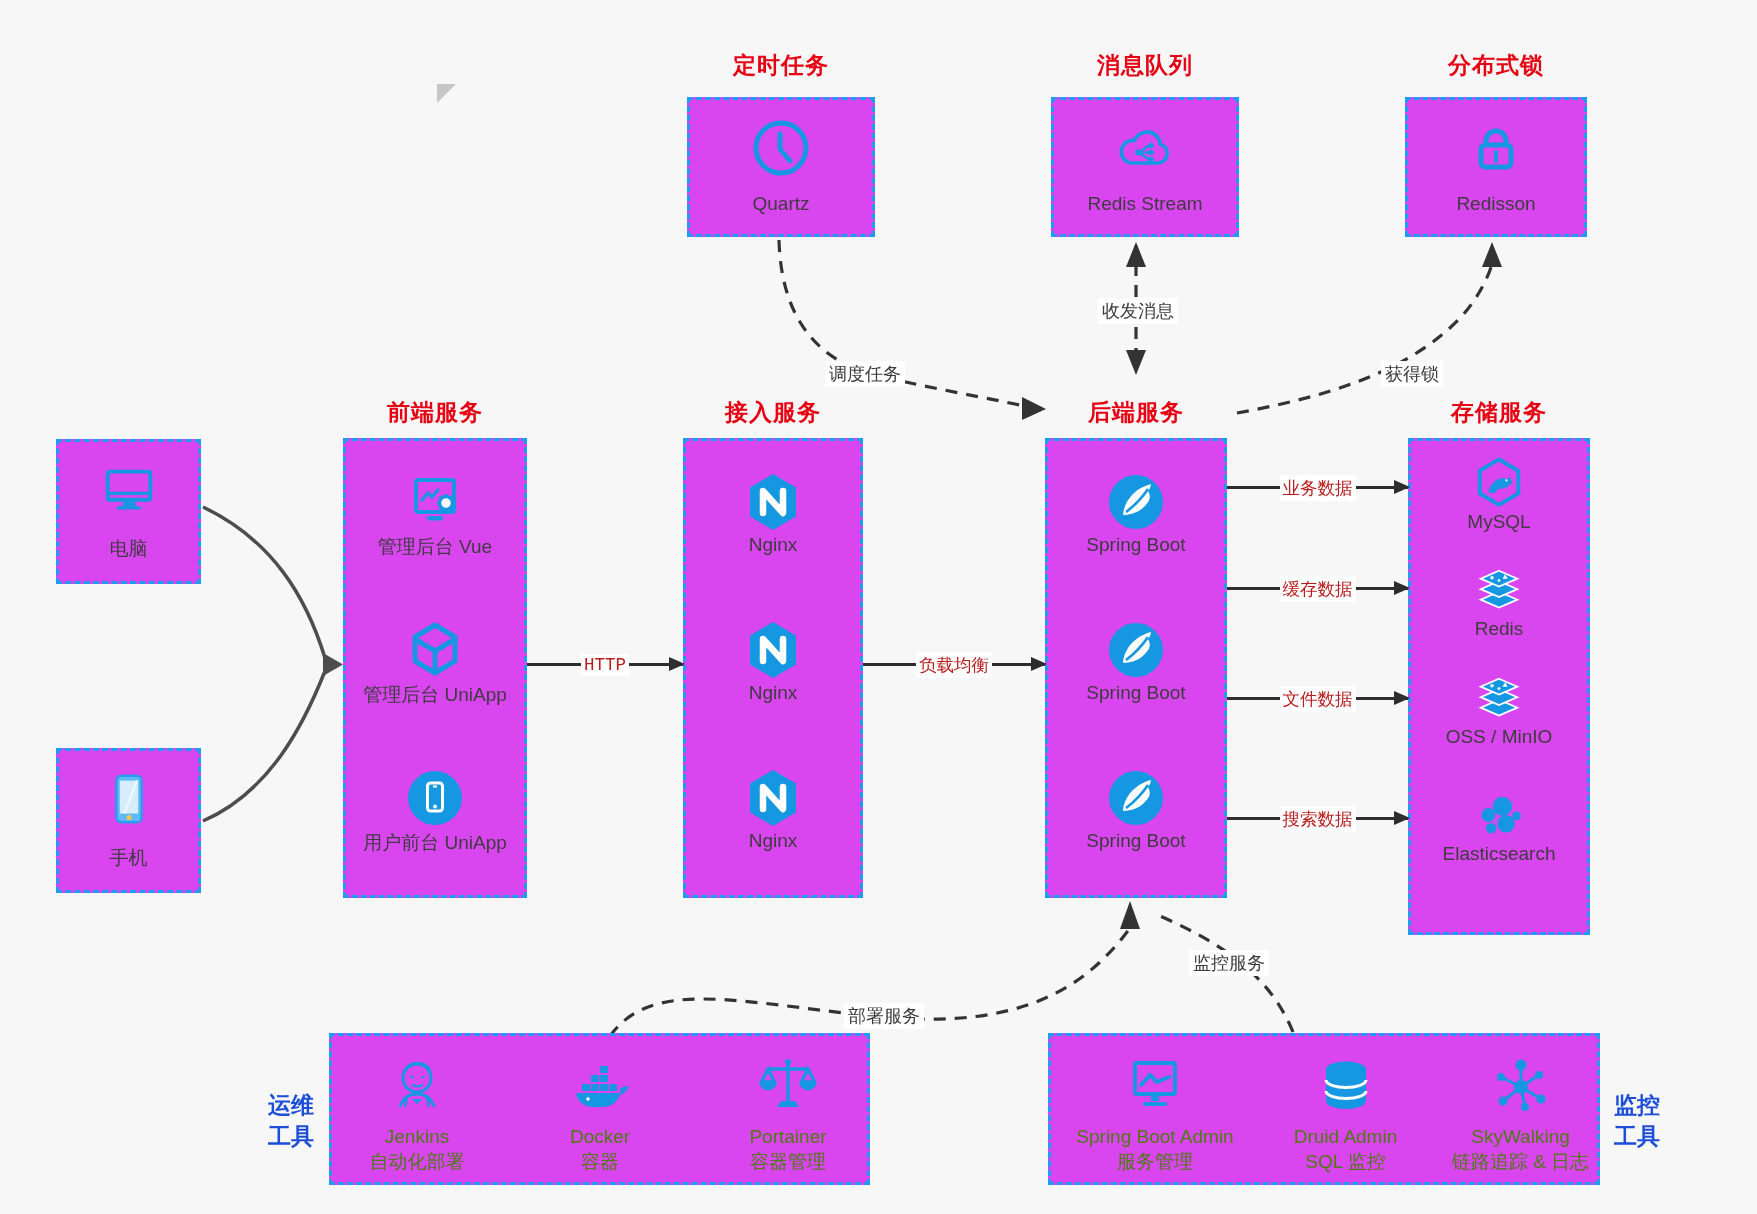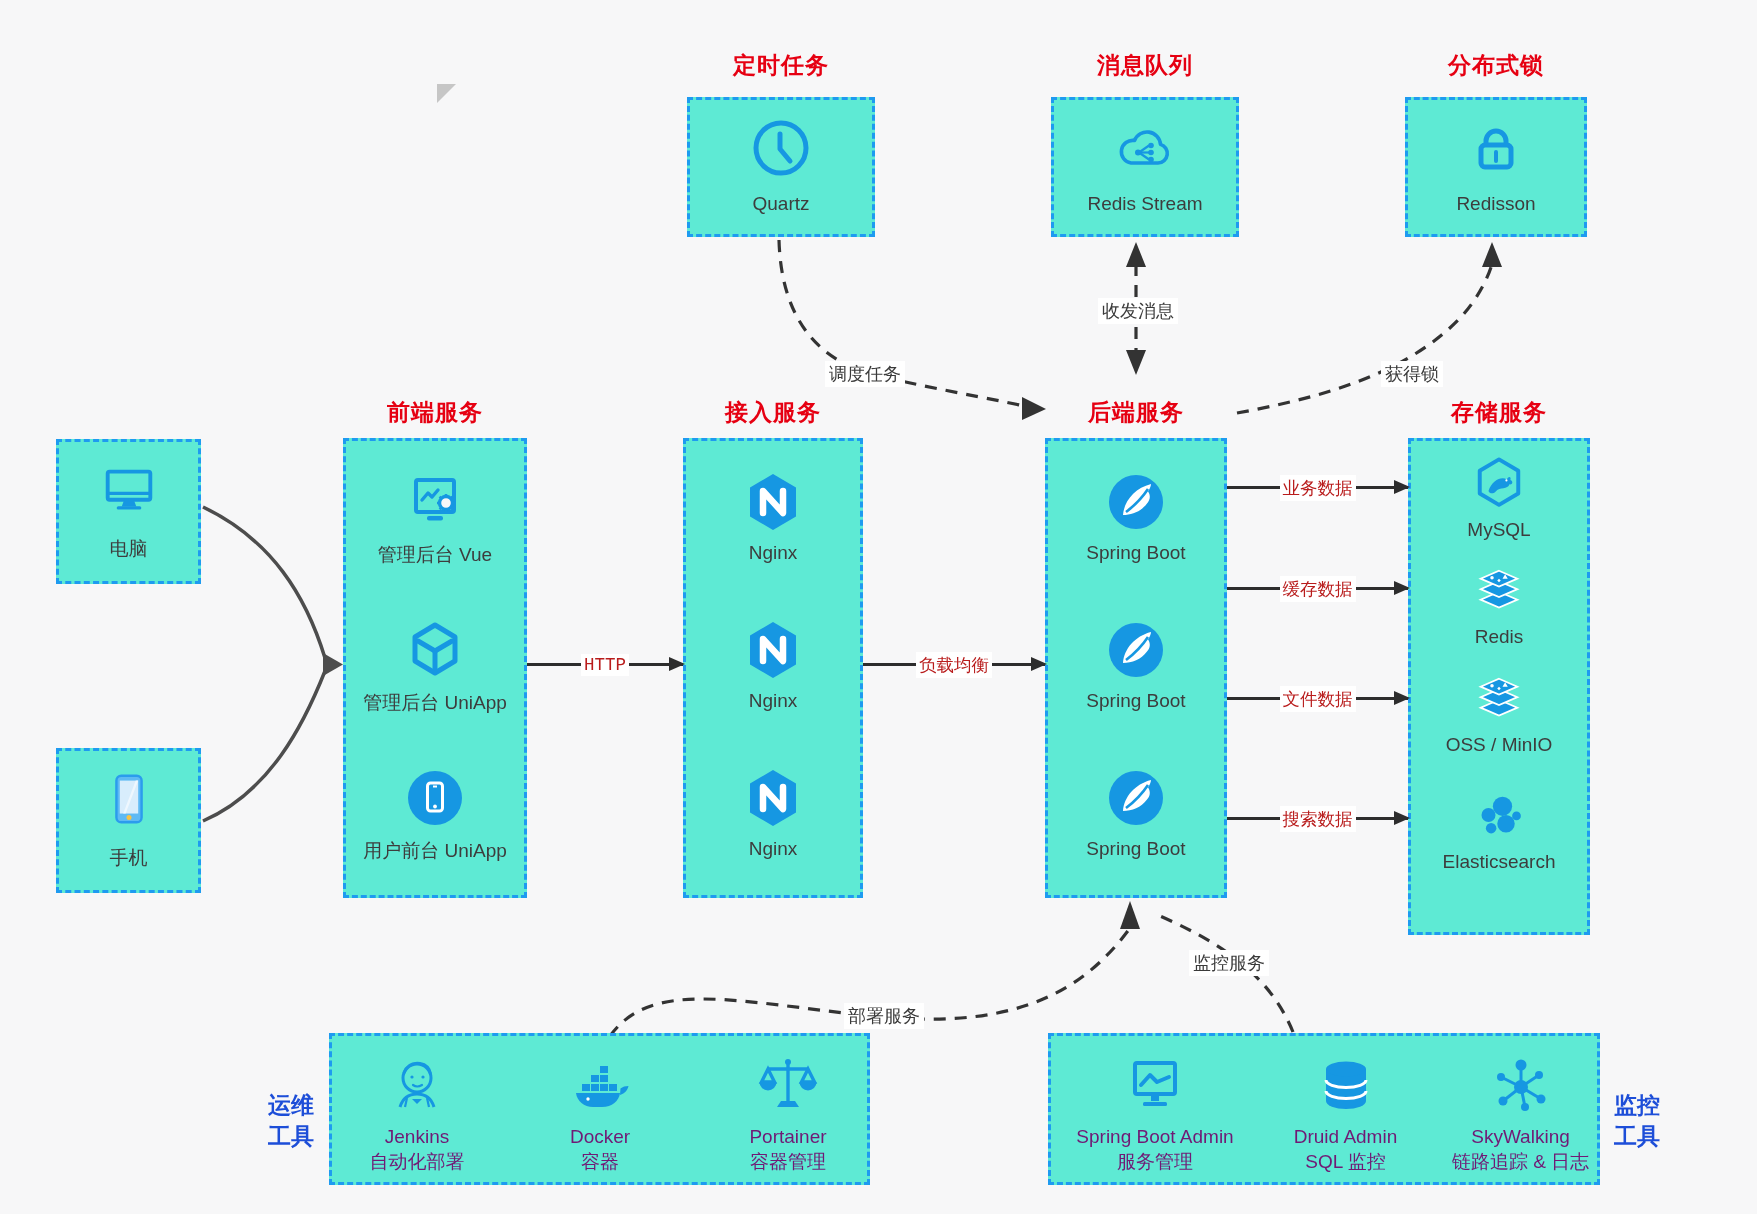--- a/index.html
+++ b/index.html
@@ -1,36 +1,36 @@
 <!DOCTYPE html>
 <html><head>
 <meta charset="utf-8">
 <style>
   html,body{margin:0;padding:0;background:#ffffff;}
   .canvas{position:relative;width:1757px;height:1214px;background:#f7f7f8;
     font-family:"Liberation Sans","DejaVu Sans",sans-serif;overflow:hidden;}
-  .dashed-box{position:absolute;background:#5eead4;border:3px dashed #1e9bf0;box-sizing:border-box;}
+  .dashed-box{position:absolute;background:#d946ef;border:3px dashed #1e9bf0;box-sizing:border-box;}
   .red-title{position:absolute;color:#e60012;font-weight:bold;font-size:23px;text-align:center;letter-spacing:1px;}
   .top-box{display:flex;flex-direction:column;align-items:center;justify-content:flex-start;padding-top:16px;gap:9px;}
   .client-box{display:flex;flex-direction:column;align-items:center;padding-top:17px;gap:11px;}
   .node-label{color:#3d3d3d;font-size:19px;white-space:nowrap;}
   .col-item{position:absolute;text-align:center;}
   .col-item .icon{display:flex;align-items:center;justify-content:center;}
-  .col-item .node-label{display:block;margin-top:8px;}
+  .col-item .node-label{display:block;}
   .harrow{position:absolute;height:0;border-top:3px solid #2d2d2d;}
   .harrow .head{position:absolute;right:-2px;top:-9px;width:0;height:0;
     border-left:16px solid #2d2d2d;border-top:7px solid transparent;border-bottom:7px solid transparent;}
   .harrow .alabel{position:absolute;left:50%;top:-1px;transform:translate(-50%,-50%);
     background:#fff;padding:1px 3px;font-size:17.5px;color:#b91c1c;white-space:nowrap;font-family:Liberation Mono, monospace;}
   .dlabel{position:absolute;transform:translate(-50%,-50%);background:#fff;
     padding:1px 4px;font-size:18px;color:#3a3a3a;white-space:nowrap;}
   .side-label{position:absolute;color:#1d4ed8;font-weight:bold;font-size:23px;line-height:31px;white-space:nowrap;}
   .b-item{position:absolute;text-align:center;}
   .b-item .icon{height:78px;display:flex;align-items:center;justify-content:center;}
-  .b-item .l1,.b-item .l2{display:block;color:#701a75;font-size:19px;line-height:25px;white-space:nowrap;}
+  .b-item .l1,.b-item .l2{display:block;color:#4d7c0f;font-size:19px;line-height:25px;white-space:nowrap;}
   .note{position:absolute;left:55px;top:84px;width:400px;height:64px;background:#fbf7a5;
     box-sizing:border-box;padding:7px 0 0 14px;font-size:17.5px;color:#3b3b3b;line-height:25px;}
   .note-fold{position:absolute;left:437px;top:84px;width:0;height:0;
     border-left:19px solid #c6c6c6;border-bottom:19px solid transparent;}
   .overlay{position:absolute;left:0;top:0;pointer-events:none;}
 </style>
 </head>
 <body>
 
 <div class="canvas">

